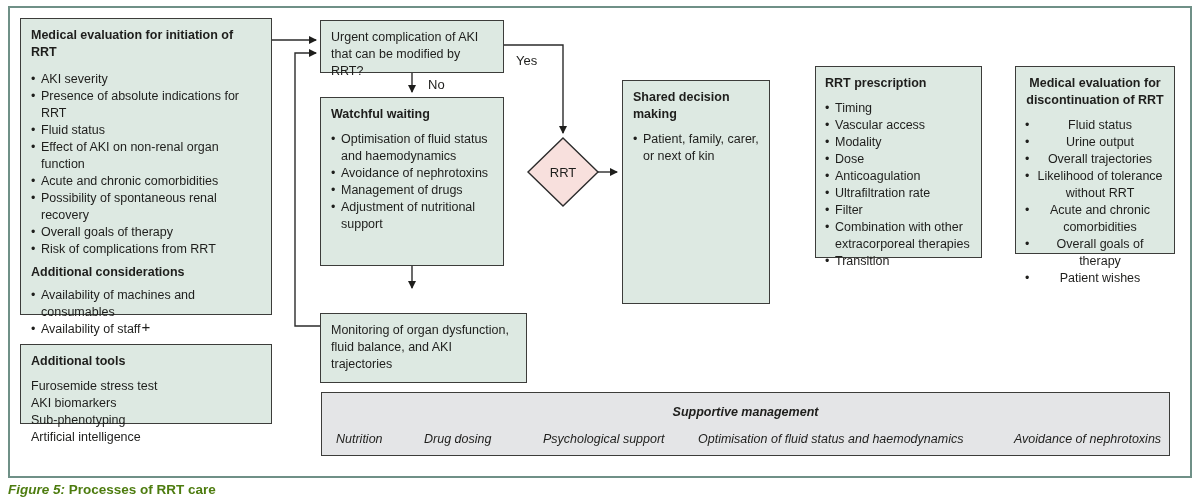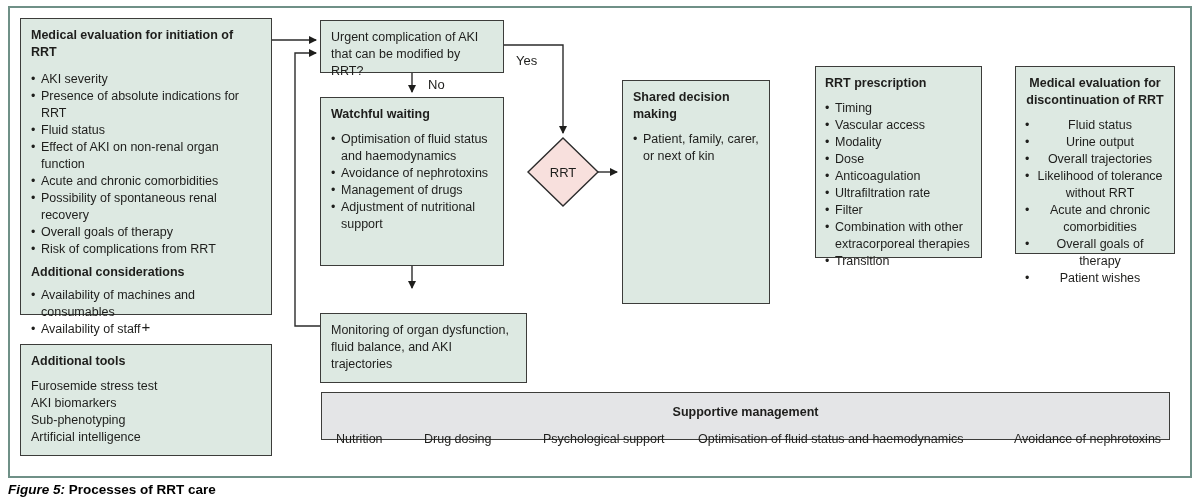--- a/index.html
+++ b/index.html
@@ -33,21 +33,21 @@
   #plus-sign{
     position:absolute;left:20px;top:319px;width:252px;text-align:center;
     z-index:3;font-size:15px;line-height:16px;color:#1e1e1c;
   }
   #bar-supportive .bar-title{
     position:absolute;left:0;top:11px;width:100%;text-align:center;font-weight:bold;
   }
   .bar-item{position:absolute;top:38px;white-space:nowrap;}
   #caption{
     position:absolute;left:8px;top:482px;z-index:3;
-    font-size:13.5px;font-weight:bold;color:#000000;
+    font-size:13.5px;font-weight:bold;color:#4d7c0f;
   }
   #caption .cap-label{font-style:italic;}
 </style>
 </head>
 <body>
 
 <div id="stage">
 
   <div id="frame"></div>
 
@@ -80,21 +80,21 @@
     <div class="b">Possibility of spontaneous renal recovery</div>
     <div class="b">Overall goals of therapy</div>
     <div class="b">Risk of complications from RRT</div>
     <div class="box-subtitle">Additional considerations</div>
     <div class="b">Availability of machines and consumables</div>
     <div class="b">Availability of staff</div>
   </div>
 
   <div id="plus-sign">+</div>
 
-  <div class="gbox" style="left:20px;top:344px;width:252px;height:112px;">
+  <div class="gbox" style="left:20px;top:344px;width:252px;height:80px;">
     <div class="box-title tight">Additional tools</div>
     <div class="plainline">Furosemide stress test</div>
     <div class="plainline">AKI biomarkers</div>
     <div class="plainline">Sub-phenotyping</div>
     <div class="plainline">Artificial intelligence</div>
   </div>
 
   <div class="gbox" style="left:320px;top:20px;width:184px;height:53px;">
     <div>Urgent complication of AKI that can be modified by RRT?</div>
   </div>
@@ -133,21 +133,21 @@
     <div class="box-title tight">Medical evaluation for discontinuation of RRT</div>
     <div class="b">Fluid status</div>
     <div class="b">Urine output</div>
     <div class="b">Overall trajectories</div>
     <div class="b">Likelihood of tolerance without RRT</div>
     <div class="b">Acute and chronic comorbidities</div>
     <div class="b">Overall goals of therapy</div>
     <div class="b">Patient wishes</div>
   </div>
 
-  <div class="graybar" id="bar-supportive" style="left:321px;top:392px;width:849px;height:48px;">
+  <div class="graybar" id="bar-supportive" style="left:321px;top:392px;width:849px;height:64px;font-style:italic;">
     <div class="bar-title">Supportive management</div>
     <span class="bar-item" style="left:14px;">Nutrition</span>
     <span class="bar-item" style="left:102px;">Drug dosing</span>
     <span class="bar-item" style="left:221px;">Psychological support</span>
     <span class="bar-item" style="left:376px;">Optimisation of fluid status and haemodynamics</span>
     <span class="bar-item" style="left:692px;">Avoidance of nephrotoxins</span>
   </div>
 
   <div id="caption">
     <span class="cap-label">Figure 5:</span><span> Processes of RRT care</span>

